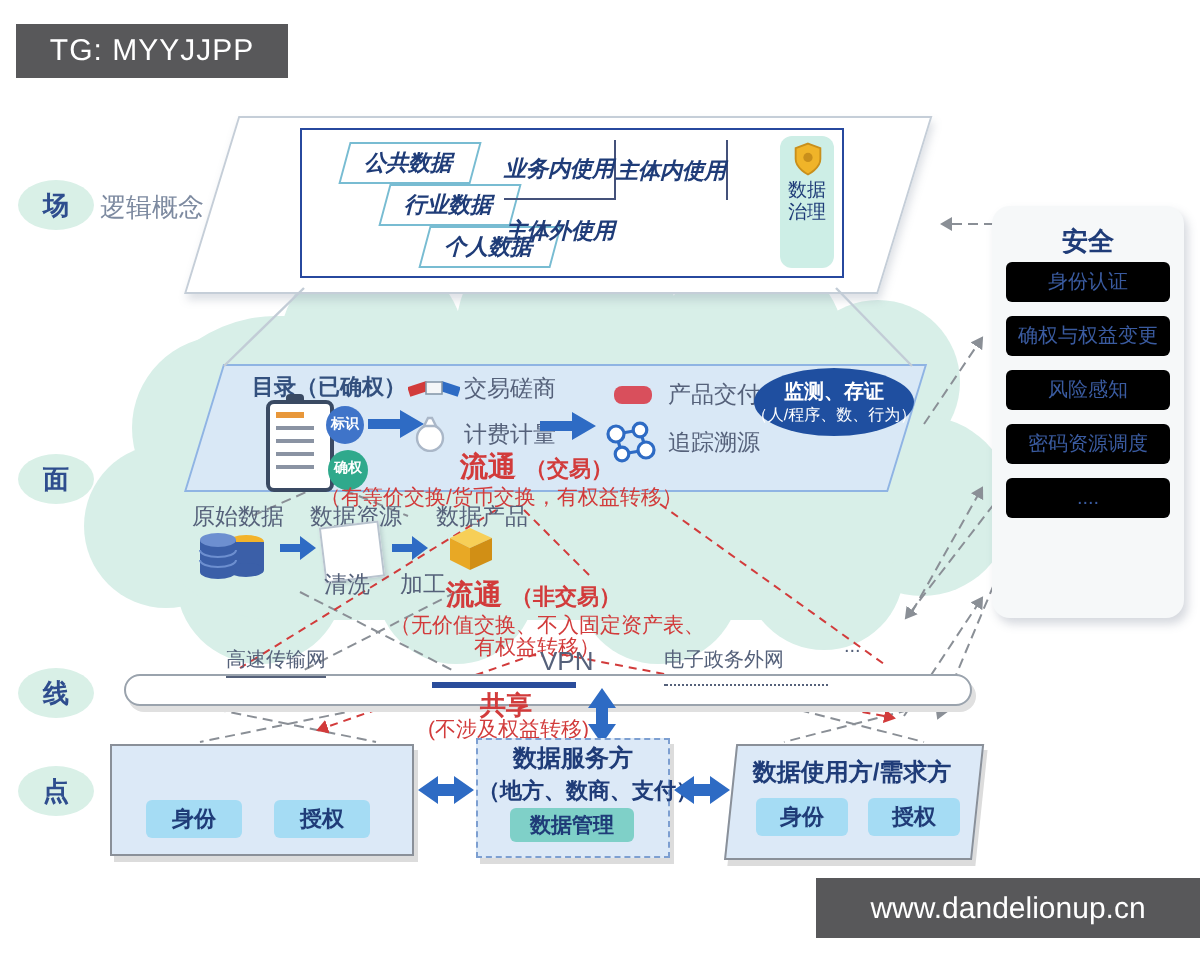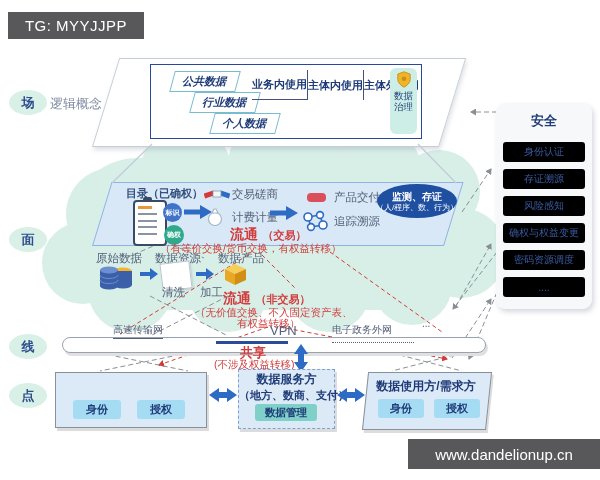--- a/index.html
+++ b/index.html
@@ -36,37 +36,37 @@
     box-shadow:2px 3px 4px rgba(120,130,150,.25);
   }
   .concept-inner{
     left:150px;top:64px;width:270px;height:73px;border:1.5px solid #27489e;background:#fff;
   }
   .pchip{
     height:19px;width:64px;background:#fff;border:1px solid #78bcd2;
     transform:skewX(-15deg);color:#1f3c78;font-weight:bold;font-size:11px;
     display:flex;align-items:center;justify-content:center;white-space:nowrap;
   }
-  .quad{left:252px;top:70px;width:112px;height:60px;display:grid;grid-template-columns:1fr 1fr 1fr;grid-template-rows:1fr 1fr;}
+  .quad{left:252px;top:70px;width:112px;height:60px;display:grid;grid-template-columns:1fr 1fr;grid-template-rows:1fr 1fr;font-style:italic;}
   .quad .cell{display:flex;align-items:center;justify-content:center;font-size:11px;font-weight:bold;color:#1f3c78;white-space:nowrap;}
   .quad .cell.t{border-bottom:1px solid #44517a;}
   .quad .cell.l{border-right:1px solid #44517a;}
   .gov-box{
     left:390px;top:68px;width:27px;height:66px;background:#cdeee6;border-radius:6px;
     display:flex;flex-direction:column;align-items:center;justify-content:flex-start;padding-top:3px;box-sizing:border-box;
   }
   .gov-box .txt{font-size:9.5px;line-height:11px;color:#1f3c78;text-align:center;margin-top:2px;}
 
   
   .sec-panel{
     left:496px;top:103px;width:96px;height:206px;background:#f6f8f9;border-radius:9px;
     box-shadow:2px 3px 5px rgba(120,130,150,.3);
     display:flex;flex-direction:column;align-items:center;padding-top:9px;box-sizing:border-box;
   }
-  .sec-title{font-size:13px;font-weight:bold;color:#1f3c78;margin-bottom:12px;}
+  .sec-title{font-size:13px;font-weight:bold;color:#1f3c78;margin-bottom:1px;}
   .sec-item{
     width:82px;height:20px;margin-bottom:7px;background:#000000;border-radius:3px;
     color:#3a5ba0;font-size:10px;display:flex;align-items:center;justify-content:center;white-space:nowrap;
   }
 
   
   .plat-bg{
     left:92px;top:182px;width:350px;height:62px;background:#d9e8f6;
     border:1px solid #8fb4e3;transform:skewX(-17deg);transform-origin:bottom left;
   }
@@ -210,23 +210,22 @@
     <path d="M10 1 L18 4 V11 C18 17 10 21 10 21 C10 21 2 17 2 11 V4 Z" fill="#f0b429" stroke="#c98f1b" stroke-width="1.2"></path>
     <circle cx="10" cy="10" r="3" fill="#c98f1b"></circle>
   </svg>
   <div class="txt" style="white-space:pre-line;">数据
 治理</div>
 </div>
 
 <div class="abs sec-panel">
   <div class="sec-title">安全</div>
   <div class="sec-item">身份认证</div>
-  <div class="sec-item">存证溯源</div>
+  <div class="sec-item">确权与权益变更</div>
   <div class="sec-item">风险感知</div>
-  <div class="sec-item">确权与权益变更</div>
   <div class="sec-item">密码资源调度</div>
   <div class="sec-item">....</div>
 </div>
 
 <div class="abs plat-label" style="left:126px;top:186px;">目录（已确权）</div>
 <div class="abs clipboard">
   <div class="clip"></div>
     <div class="bar"></div>
     <div class="lines"></div>
 </div>

